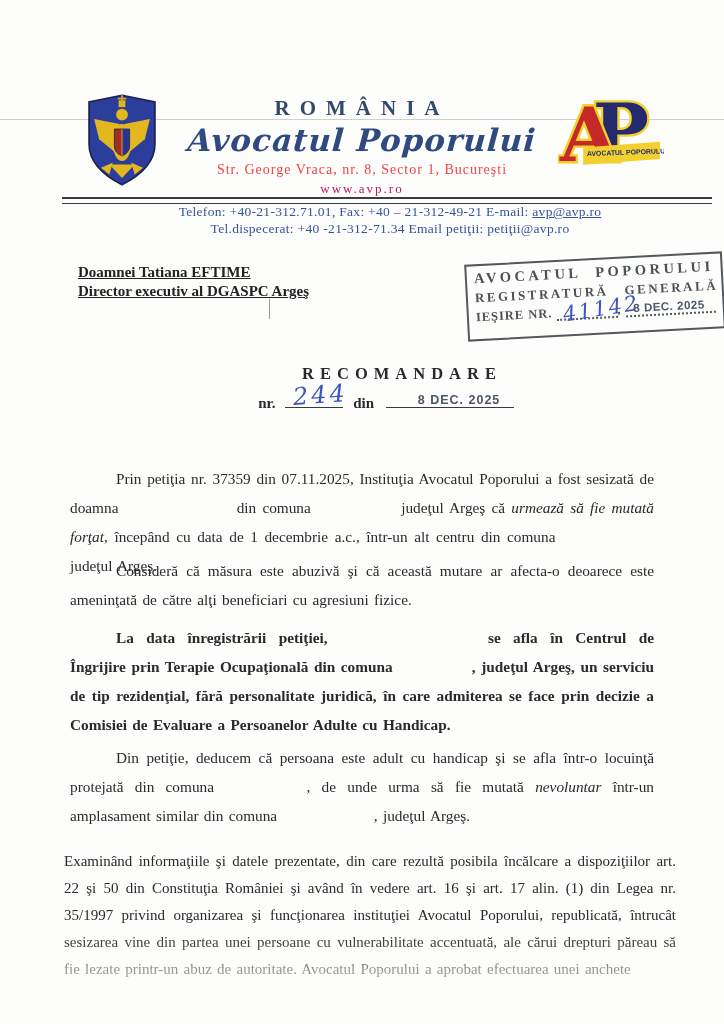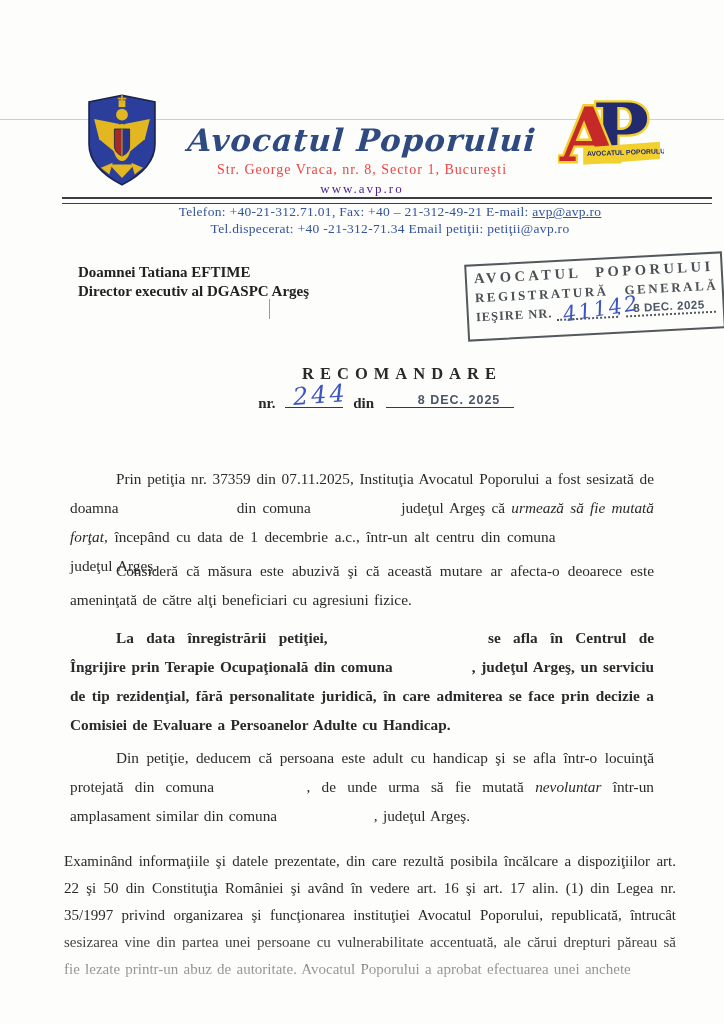--- a/index.html
+++ b/index.html
@@ -20,35 +20,35 @@
     position:absolute;left:0;top:122px;width:724px;text-align:center;
     font-family:"DejaVu Serif",serif;font-style:italic;font-weight:bold;
     font-size:31px;color:#2e4a80;letter-spacing:1px;transform:skewX(-4deg);
   }
   .hq-address{
     position:absolute;left:0;top:162px;width:724px;text-align:center;
     font-size:14px;color:#ef4444;letter-spacing:1px;
   }
   .website{
     position:absolute;left:0;top:181px;width:724px;text-align:center;
-    font-size:13px;color:#4c1d95;letter-spacing:2px;
+    font-size:13px;color:#be185d;letter-spacing:2px;
   }
   .dbl-rule{
     position:absolute;left:62px;top:197px;width:650px;height:4px;
     border-top:2px solid #3c3c44;border-bottom:1px solid #3c3c44;
   }
   .contact1,.contact2{
     position:absolute;left:40px;width:700px;text-align:center;
     font-size:13.5px;color:#33549c;letter-spacing:.3px;
   }
   .contact1{top:204px;}
   .contact2{top:221px;}
   .contact1 .mail{text-decoration:underline;}
   
-  .recipient{position:absolute;left:78px;top:263px;font-size:15px;font-weight:bold;color:#222;line-height:19px;}
+  .recipient{position:absolute;left:78px;top:263px;font-size:15px;font-weight:bold;color:#222;line-height:19px;text-decoration:underline;}
   .stray-tick{position:absolute;left:269px;top:299px;width:1px;height:20px;background:#9a9a9a;}
   
   .stamp{
     position:absolute;left:466px;top:258px;width:240px;height:66px;
     border:2.5px solid #53585c;transform:rotate(-3deg);
     color:#4c5155;font-weight:bold;padding:4px 7px 3px 7px;
   }
   .stamp .s1{font-size:14.5px;letter-spacing:3.5px;display:flex;justify-content:space-between;}
   .stamp .s2{font-size:13px;letter-spacing:2.5px;margin-top:3px;display:flex;align-items:center;gap:8px;}
   .stamp .s2 .vdiv{display:inline-block;width:1.5px;height:14px;background:#53585c;}
@@ -132,20 +132,21 @@
 
   <div class="ap-logo">
     <svg viewBox="0 0 110 100" width="106" height="96">
       <text x="36" y="74" font-family="DejaVu Serif, serif" font-weight="bold" font-size="78" fill="#232a6e" stroke="#f2d12e" stroke-width="5" paint-order="stroke">P</text>
       <text x="2" y="78" font-family="DejaVu Serif, serif" font-weight="bold" font-size="78" fill="#c62a28" stroke="#f2d12e" stroke-width="5" paint-order="stroke">A</text>
       <polygon points="26,64 106,58 106,76 26,82" fill="#f2d12e"></polygon>
       <text x="30" y="73" font-family="Liberation Sans, sans-serif" font-weight="bold" font-size="7.2" fill="#232a6e" transform="rotate(-2 30 73)" id="ap-band">AVOCATUL POPORULUI</text>
     </svg>
   </div>
 
+  <div class="country">ROMÂNIA</div>
   <div class="institution">Avocatul Poporului</div>
   <div class="hq-address">Str. George Vraca, nr. 8, Sector 1, Bucureşti</div>
   <div class="website">www.avp.ro</div>
 
   <div class="dbl-rule"></div>
 
   <div class="contact1"><span>Telefon: +40-21-312.71.01, Fax: +40 – 21-312-49-21   E-mail: </span><span class="mail">avp@avp.ro</span></div>
   <div class="contact2"><span>Tel.dispecerat: +40 -21-312-71.34 Email petiţii: </span><span>petiţii@avp.ro</span></div>
 
   <div class="recipient">

